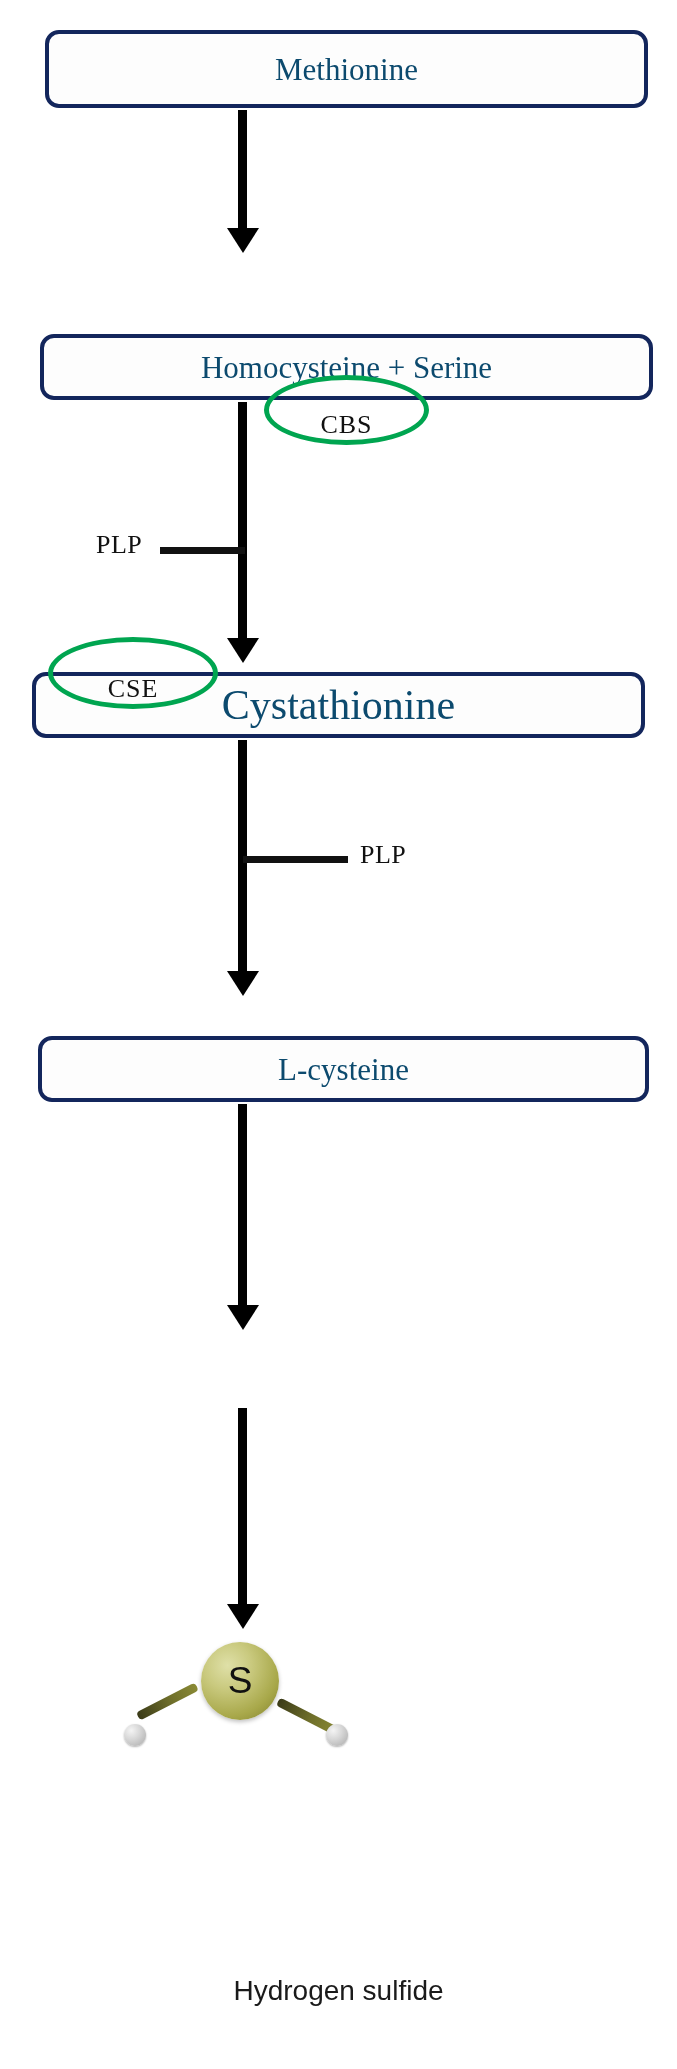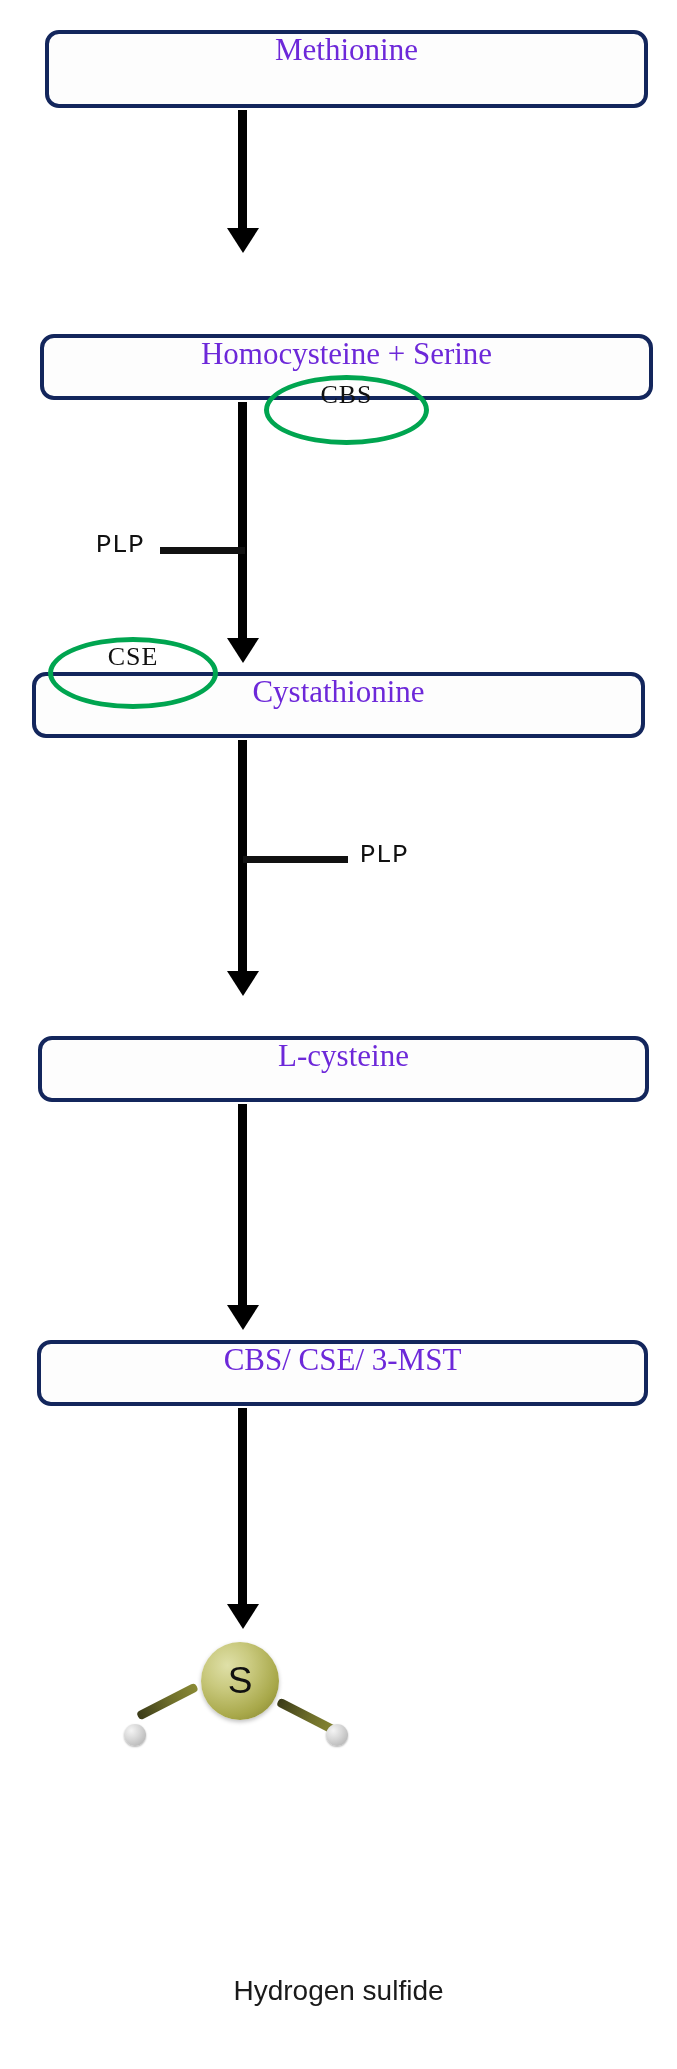--- a/index.html
+++ b/index.html
@@ -8,31 +8,31 @@
 
   .canvas{position:absolute;inset:0;}
 
   
   .node{
     position:absolute;
     box-sizing:border-box;
     border:4px solid #13265c;
     border-radius:14px;
     background:#fdfdfd;
-    display:flex;justify-content:center;
-    color:#6d28d9;
+    display:flex;align-items:center;justify-content:center;
+    color:#0c4a6e;
     font-family:"Liberation Serif","DejaVu Serif",serif;
     line-height:1;
     white-space:nowrap;
   }
   .node-label{display:block;}
 
   #node-methionine      {left:45px; top:30px;  width:603px; height:78px;  font-size:31px;}
   #node-homocysteine    {left:40px; top:334px; width:613px; height:66px;  font-size:31px;}
-  #node-cystathionine   {left:32px; top:672px; width:613px; height:66px;  font-size:31px;}
+  #node-cystathionine   {left:32px; top:672px; width:613px; height:66px;  font-size:42px;}
   #node-lcysteine       {left:38px; top:1036px;width:611px; height:66px;  font-size:31px;}
   #node-enzymes         {left:37px; top:1340px;width:611px; height:66px;  font-size:31px;}
 
   
   .arrow-shaft{
     position:absolute;
     width:9px;
     background:#000;
     left:238px;
   }
@@ -62,34 +62,34 @@
     height:7px;
     background:#111;
   }
   #plp-line-1{left:160px;top:547px;width:85px;}
   #plp-line-2{left:243px;top:856px;width:105px;}
 
   .plp-label{
     position:absolute;
     font-size:26px;
     color:#111;
-    font-family:Liberation Mono, monospace;
+    font-family:Liberation Serif, serif;
     letter-spacing:.5px;
   }
   #plp-label-1{left:96px;top:530px;}
   #plp-label-2{left:360px;top:840px;}
 
   
   .enzyme{
     position:absolute;
     box-sizing:border-box;
     border:5px solid #00a550;
     border-radius:50%;
     background:transparent;
-    display:flex;align-items:flex-start;justify-content:center;
+    display:flex;align-items:flex-end;justify-content:center;
     color:#111;
     font-size:26px;
     letter-spacing:1px;
     font-family:"Liberation Serif","DejaVu Serif",serif;
   }
   #enzyme-cbs{left:264px;top:375px;width:165px;height:70px;}
   #enzyme-cse{left:48px;top:637px;width:170px;height:72px;}
 
   
   .molecule{position:absolute;left:0;top:1620px;width:677px;height:290px;}
@@ -175,23 +175,20 @@
   <div class="plp-line" id="plp-line-2"></div>
   <div class="plp-label" id="plp-label-2">PLP</div>
 
   <div class="node" id="node-lcysteine">
     <span class="node-label">L-cysteine</span>
   </div>
 
   <div class="arrow-shaft" id="arrow4-shaft"></div>
   <div class="arrow-head" id="arrow4-head"></div>
 
-  <div class="node" id="node-enzymes">
-    <span class="node-label">CBS/ CSE/ 3-MST</span>
-  </div>
 
   <div class="arrow-shaft" id="arrow5-shaft"></div>
   <div class="arrow-head" id="arrow5-head"></div>
 
   <div class="molecule">
     <div class="bond" id="bond-left"></div>
     <div class="bond" id="bond-right"></div>
     <div class="atom-s">
       <span>S</span>
     </div>

